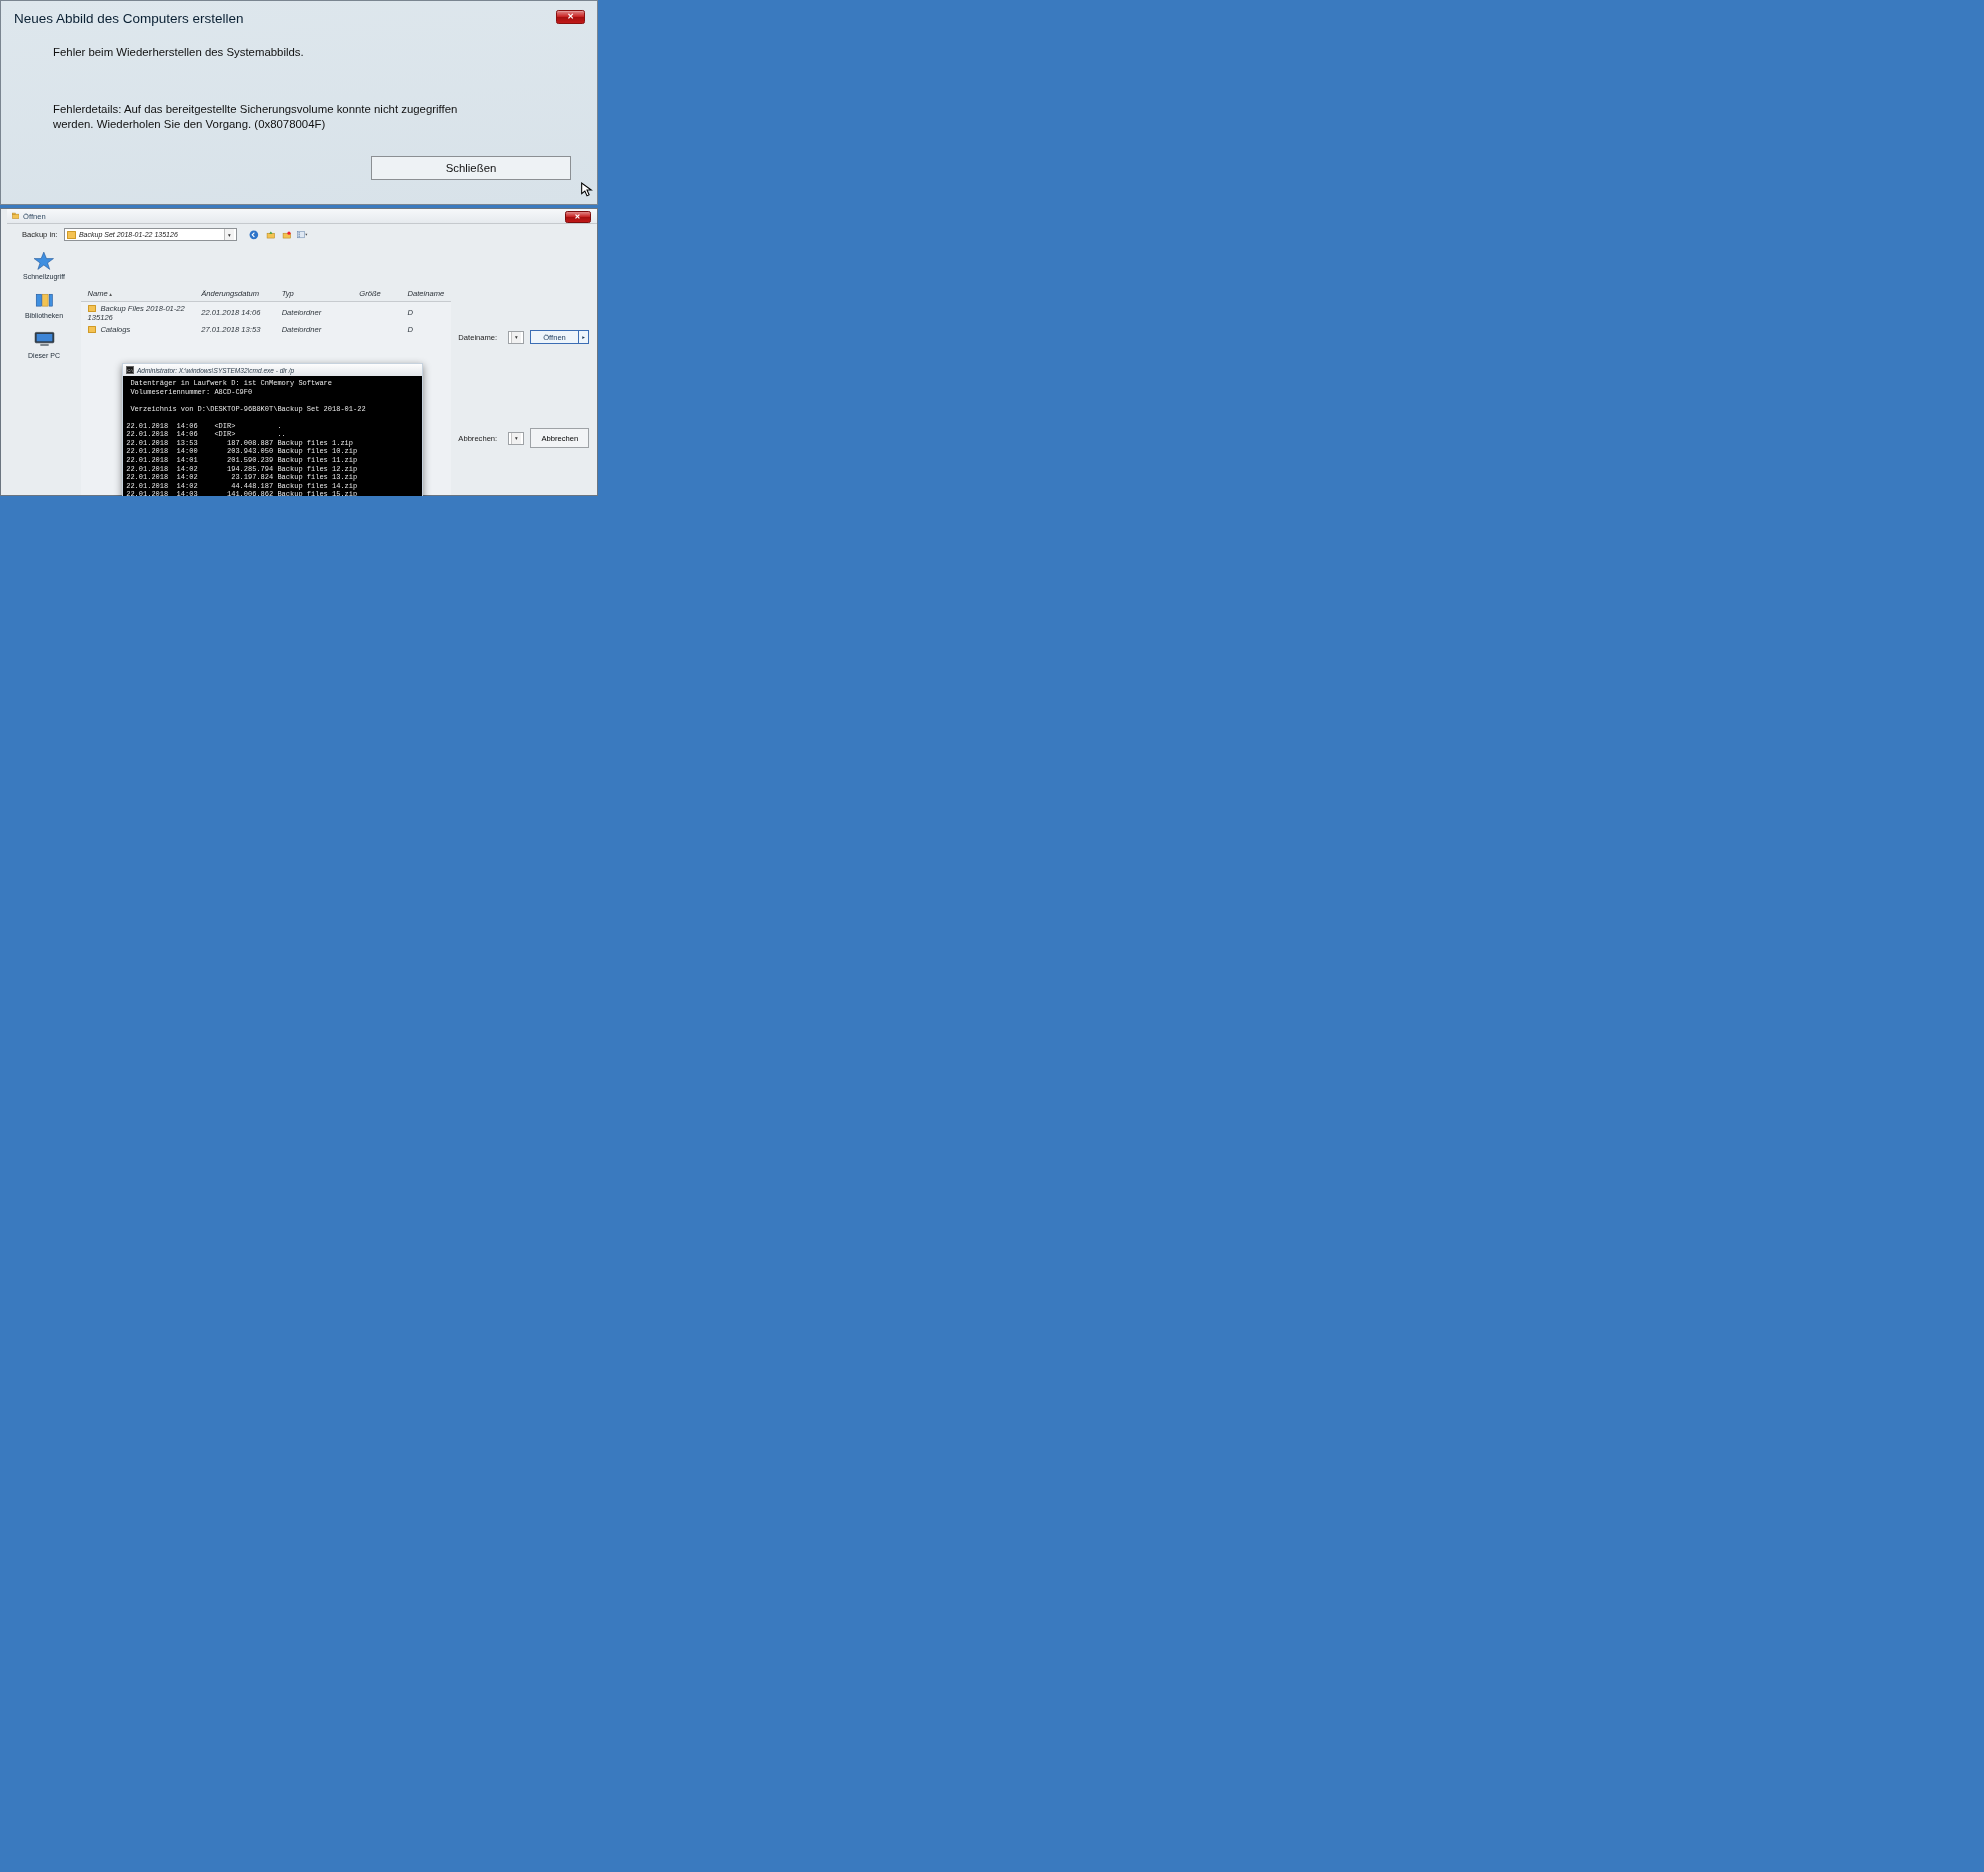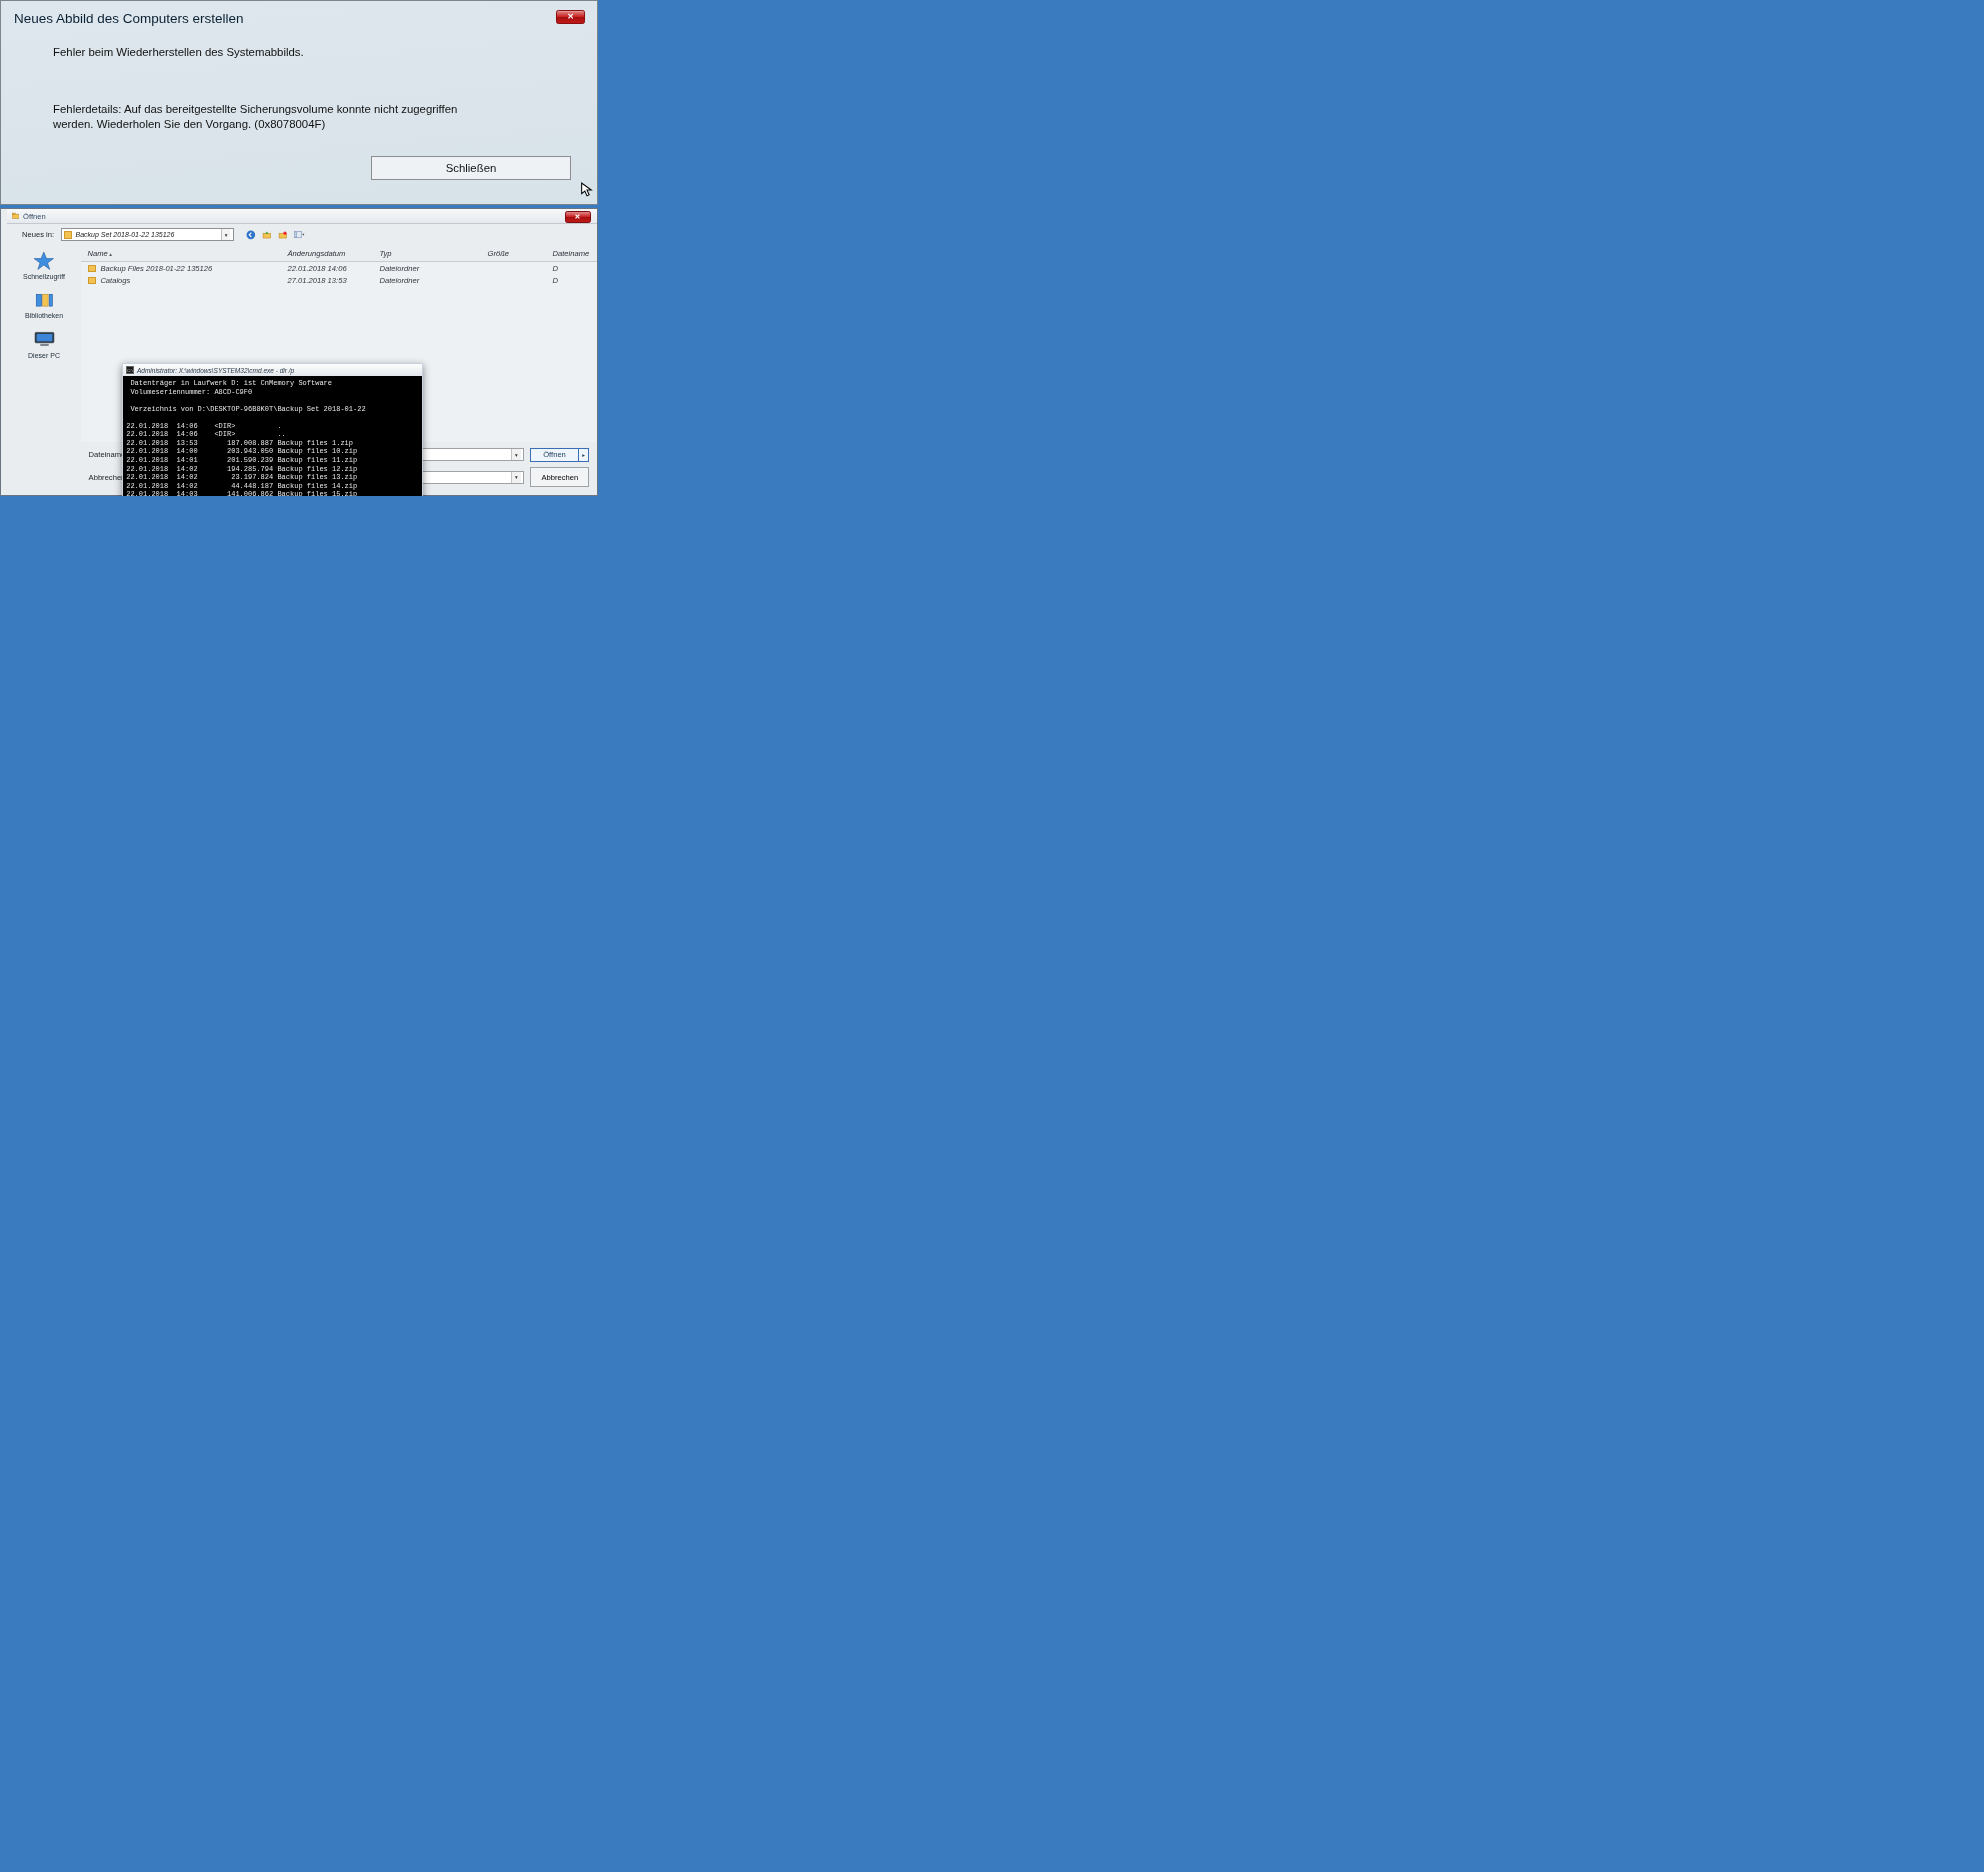--- a/index.html
+++ b/index.html
@@ -149,22 +149,23 @@
     align-items: center;
     font-size: 7px;
     color: #1e2a36;
   }
   .place { display: flex; flex-direction: column; align-items: center; gap: 2.2px; cursor: pointer; }
   .place .pic { width: 23px; height: 20.5px; display: flex; align-items: center; justify-content: center; }
 
   .file-area {
     flex: 1;
     display: flex;
-    flex-direction: column;
+    flex-direction: row;
     position: relative;
+    margin-top: 40px;
   }
   .listview {
     flex: 1;
     background: #eef1f4;
     font-size: 7.6px;
   }
   .listview table { width: 100%; border-collapse: collapse; }
   .listview th {
     text-align: left;
     font-weight: 400;
@@ -309,21 +310,21 @@
       <svg width="7.6" height="7.6" viewBox="0 0 14 14">
           <rect x="1" y="4" width="12" height="8" fill="#f3c352" stroke="#b8851d"></rect>
           <rect x="1" y="2" width="5" height="3" fill="#f3c352" stroke="#b8851d"></rect>
         </svg>
     </span>
     <span>Öffnen</span>
   </div>
   <div class="open-close-x">✕</div>
 
   <div class="open-toolbar">
-    <label>Neues in:</label>
+    <label>Backup in:</label>
     <div class="location-select">
       <span class="folder-ic"></span>
       <span class="txt">Backup Set 2018-01-22 135126</span>
       <span class="drop">▾</span>
     </div>
     <div class="tb-icons">
       <span class="tb-ic" style="color:#1256a6">
         <svg width="9.7" height="9.7" viewBox="0 0 18 18">
             <circle cx="9" cy="9" r="8" fill="#2e74c9"></circle>
             <path d="M10 5 L6 9 L10 13" stroke="#fff" stroke-width="2" fill="none"></path>

